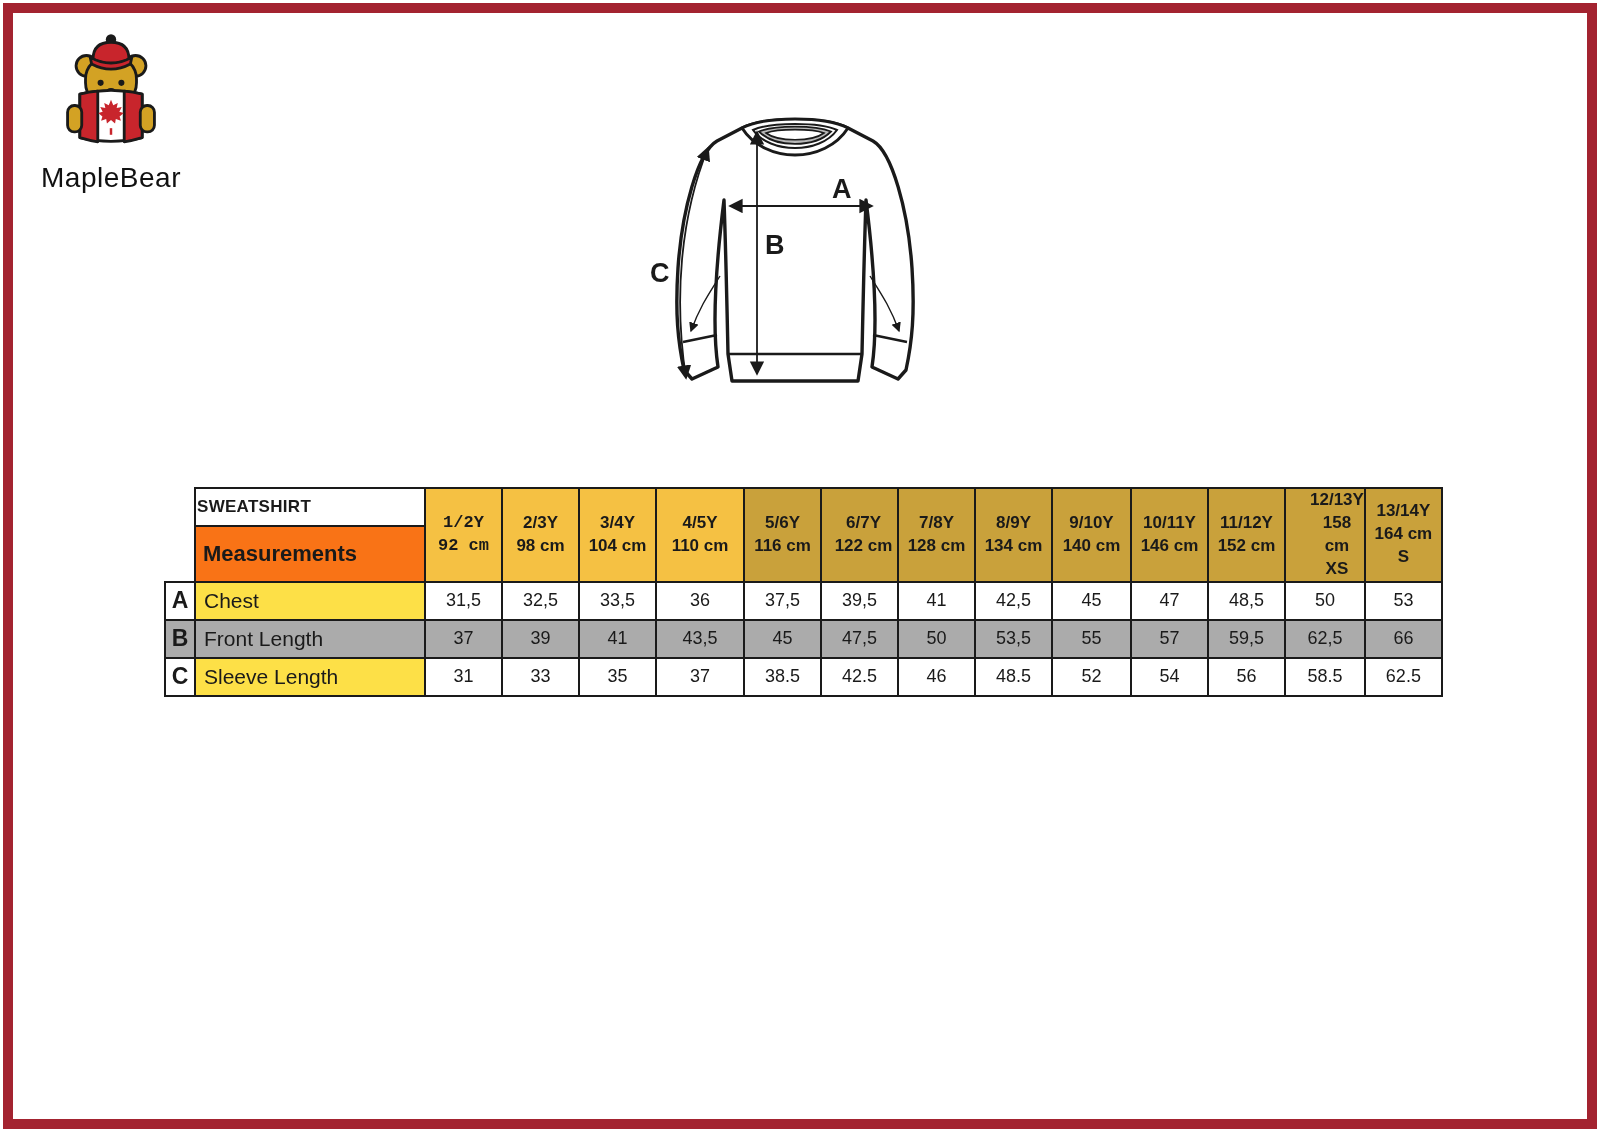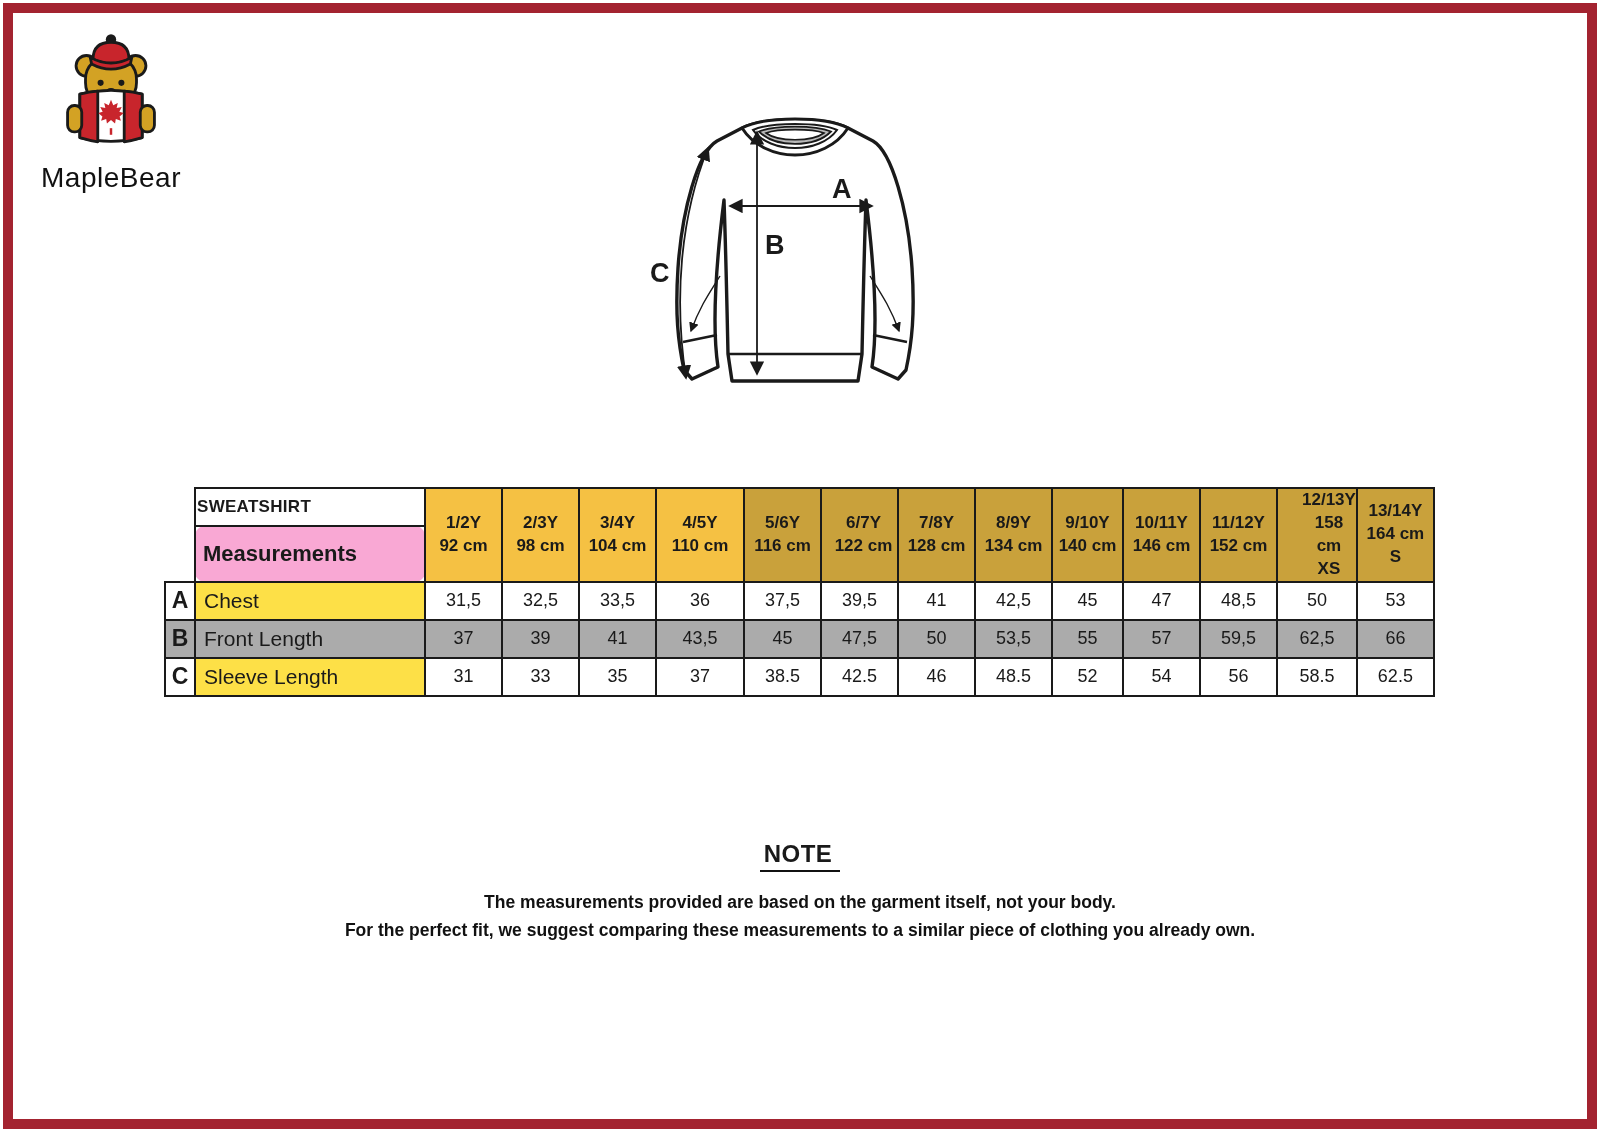--- a/index.html
+++ b/index.html
@@ -48,22 +48,22 @@
     border:2px solid #1a1a1a;
     text-align:center; vertical-align:middle;
     padding:0; overflow:hidden;
   }
   .size-table td.corner { border:none; background:transparent; }
   .size-table td.product {
     background:#ffffff; text-align:left; padding-left:1px;
     font-weight:bold; font-size:17px; letter-spacing:0.3px;
   }
   .size-table td.measurements {
-    background:#f9a8d4; text-align:left; padding-left:7px;
-    font-weight:bold; font-size:22px;border-radius:10px;
+    background:#f97316; text-align:left; padding-left:7px;
+    font-weight:bold; font-size:22px;
   }
   .size-table td.size-head {
     font-weight:bold; font-size:17px; line-height:1.35;
   }
   .size-table td.size-head.young { background:#F5C143; }
   .size-table td.size-head.older { background:#C9A13B; }
   .size-table td.letter { font-weight:bold; font-size:23px; background:#fff; }
   .size-table td.rowlabel {
     text-align:left; padding-left:8px;
     font-size:21px; background:#fde047;
@@ -177,21 +177,21 @@
       <text x="145" y="166">B</text>
       <text x="30" y="194">C</text>
     </svg>
   </div>
 
   <table class="size-table">
     <tbody id="size-table-body">
         <tr style="height: 30px;">
           <td class="corner" rowspan="2" style="width: 30px;"></td>
           <td class="product" style="width: 230px;">SWEATSHIRT</td>
-          <td class="size-head young" rowspan="2" style="width: 77px;">
+          <td class="size-head young" rowspan="2" style="width: 77px; font-family: Liberation Mono, monospace;">
             <div>1/2Y</div>
             <div>92 cm</div>
           </td>
           <td class="size-head young" rowspan="2" style="width: 77px;">
             <div>2/3Y</div>
             <div>98 cm</div>
           </td>
           <td class="size-head young" rowspan="2" style="width: 77px;">
             <div>3/4Y</div>
             <div>104 cm</div>
@@ -209,21 +209,21 @@
             <div>122 cm</div>
           </td>
           <td class="size-head older" rowspan="2" style="width: 77px;">
             <div>7/8Y</div>
             <div>128 cm</div>
           </td>
           <td class="size-head older" rowspan="2" style="width: 77px;">
             <div>8/9Y</div>
             <div>134 cm</div>
           </td>
-          <td class="size-head older" rowspan="2" style="width: 71px;">
+          <td class="size-head older" rowspan="2" style="width: 79px;">
             <div>9/10Y</div>
             <div>140 cm</div>
           </td>
           <td class="size-head older" rowspan="2" style="width: 77px;">
             <div>10/11Y</div>
             <div>146 cm</div>
           </td>
           <td class="size-head older" rowspan="2" style="width: 77px;">
             <div>11/12Y</div>
             <div>152 cm</div>
@@ -289,18 +289,13 @@
           <td class="value">48.5</td>
           <td class="value">52</td>
           <td class="value">54</td>
           <td class="value">56</td>
           <td class="value">58.5</td>
           <td class="value">62.5</td>
         </tr>
       </tbody>
   </table>
 
-  <div class="note">
-    <div class="note-title">NOTE</div>
-    <p>The measurements provided are based on the garment itself, not your body.</p>
-    <p>For the perfect fit, we suggest comparing these measurements to a similar piece of clothing you already own.</p>
-  </div>
 </div>
 
 </body></html>

